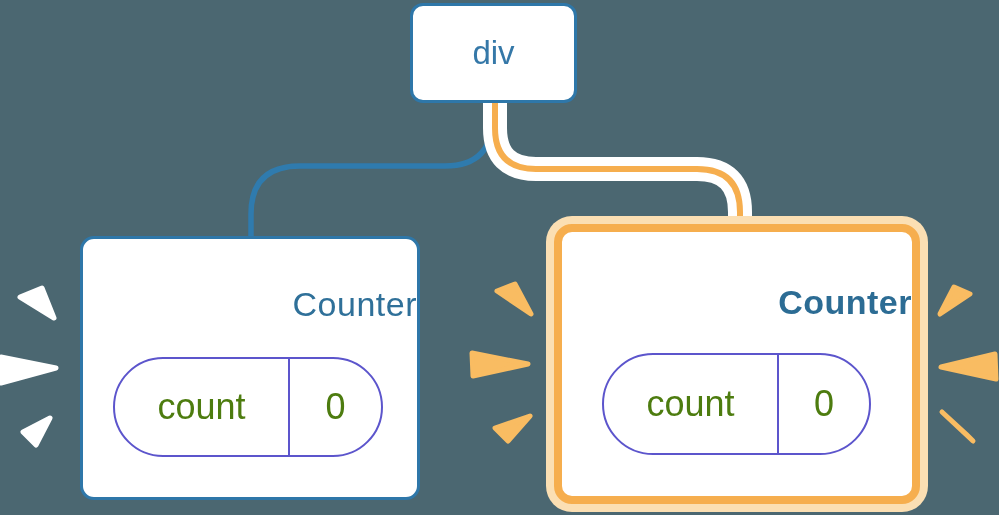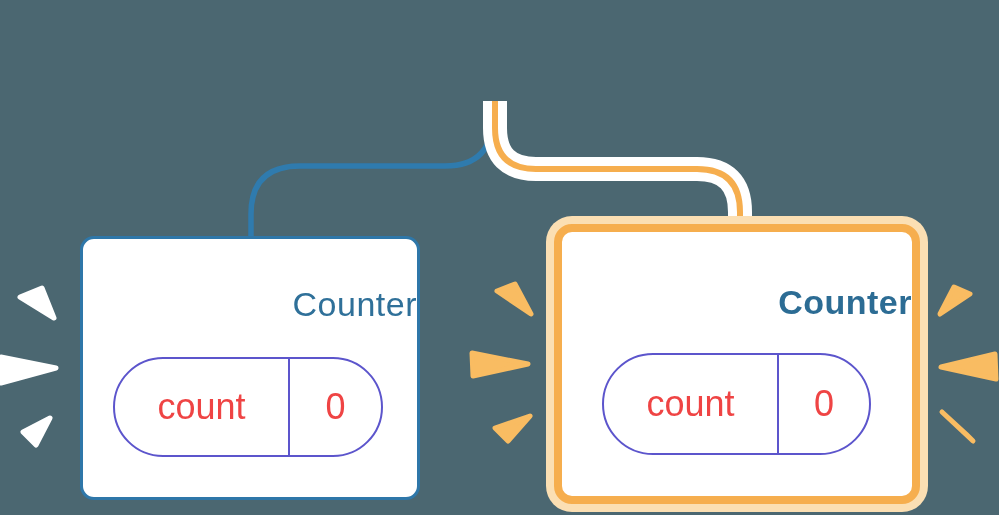--- a/index.html
+++ b/index.html
@@ -56,21 +56,21 @@
   }
   .card-left .title{top:46px;font-weight:400;}
   .card-right .title{top:51px;font-weight:700;color:#2C6C94;}
 
   .pill{
     position:absolute;
     box-sizing:border-box;
     border:2px solid #5C55CC;
     border-radius:52px;
     display:flex;
-    color:#ef4444;
+    color:#4d7c0f;
     font-size:36px;
     background:#FFFFFF;
   }
   .card-left .pill{left:30px;top:118px;width:270px;height:100px;}
   .card-right .pill{left:40px;top:121px;width:269px;height:102px;}
   .pill-key{
     flex:0 0 173px;
     display:flex;align-items:center;justify-content:center;
   }
   .pill-value{
@@ -101,20 +101,23 @@
     <g>
       <polygon class="spark-orange" points="497,291 515,284 531,314"></polygon>
       <polygon class="spark-orange" points="472,353 528,364 473,376"></polygon>
       <polygon class="spark-orange" points="530,416 495,428 508,441"></polygon>
       <polygon class="spark-orange" points="940,314 954,287 970,294"></polygon>
       <polygon class="spark-orange" points="941,367 995,354 996,379"></polygon>
       <polygon class="spark-orange" points="942,412 966,434 973,441"></polygon>
     </g>
   </svg>
 
+  <div class="node-div">
+    <span>div</span>
+  </div>
 
   <div class="card card-left">
     <div class="title">Counter</div>
     <div class="pill">
       <div class="pill-key">count</div>
       <div class="pill-value">0</div>
     </div>
   </div>
 
   <div class="card card-right">

